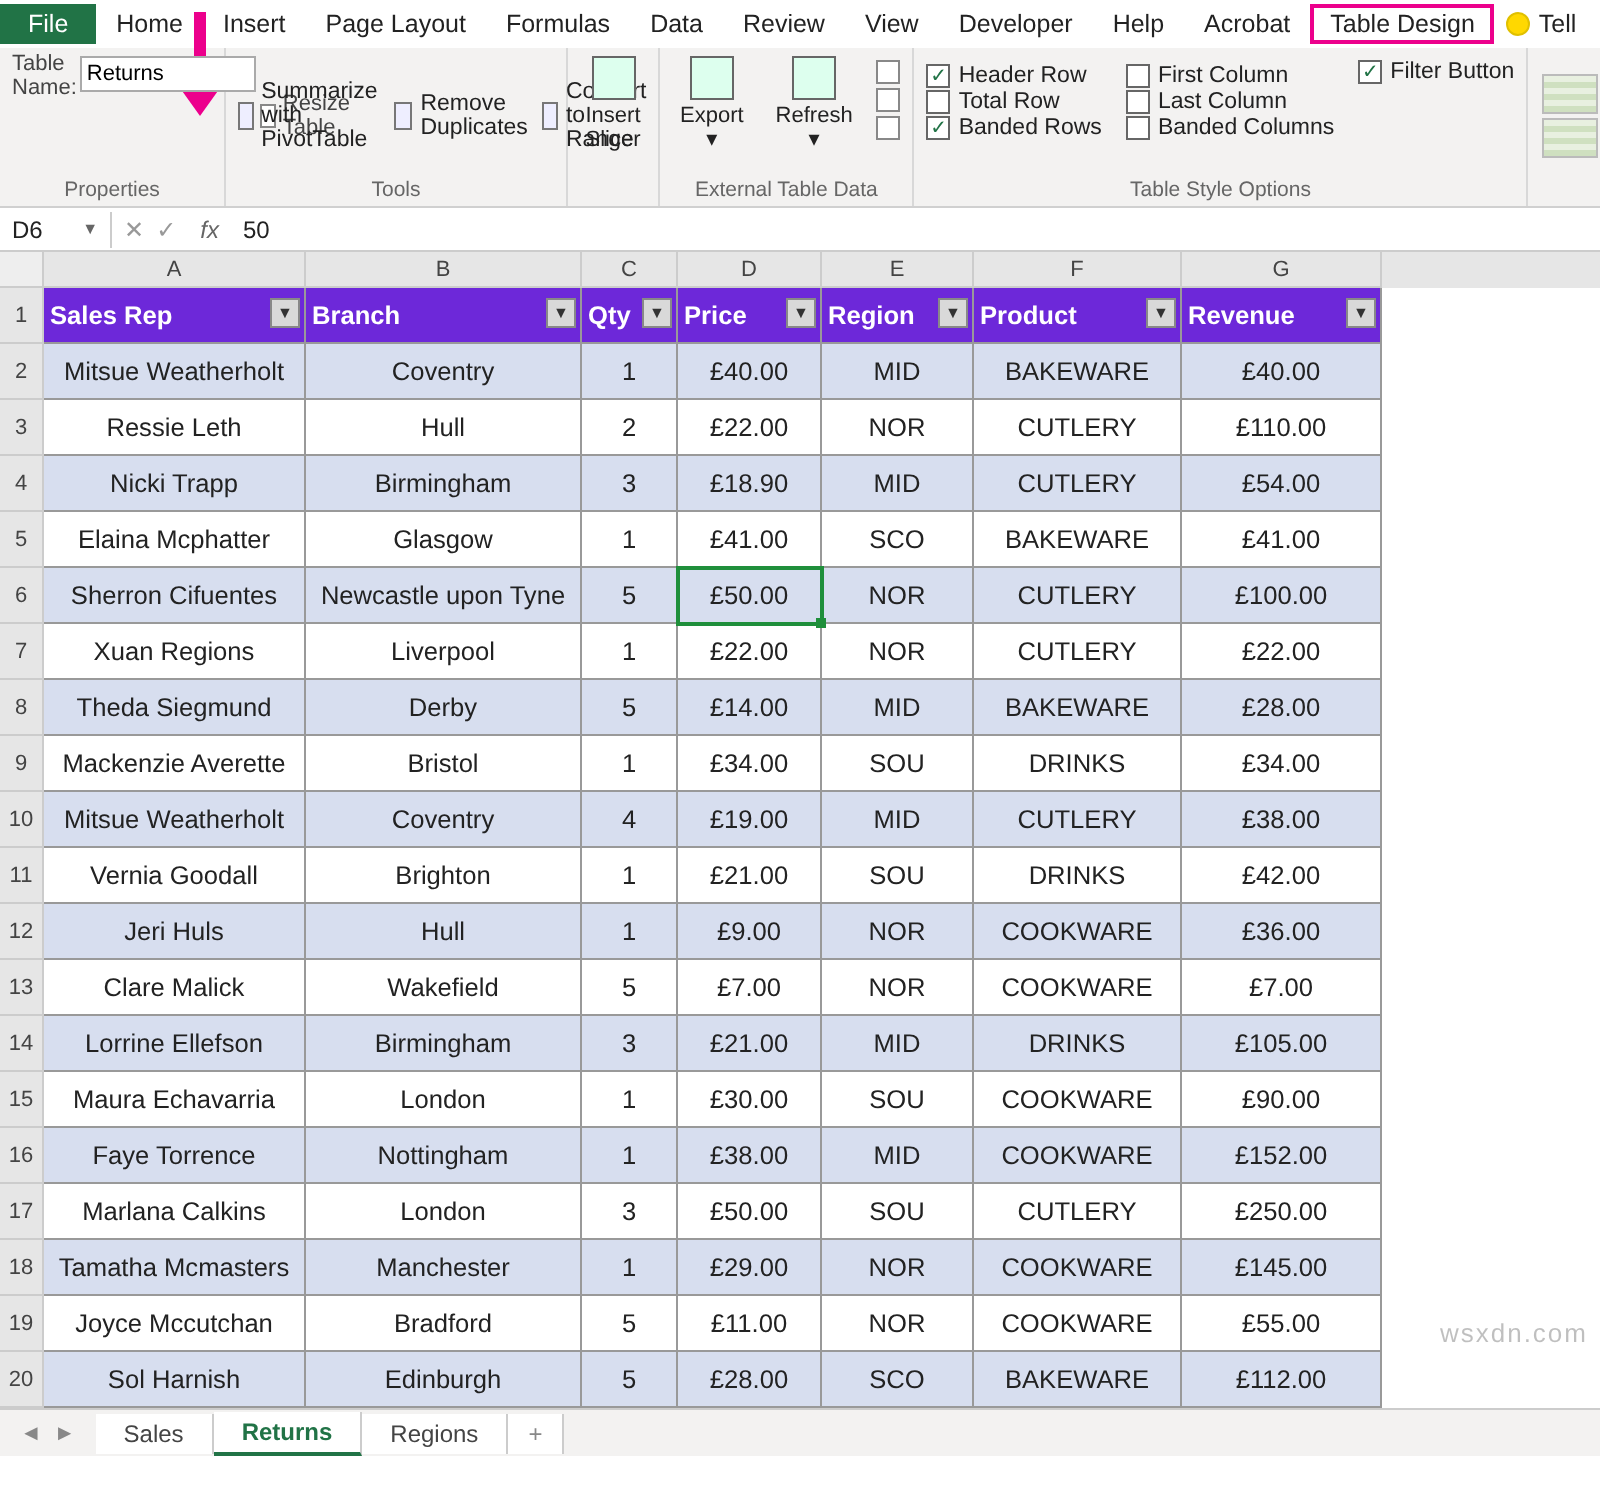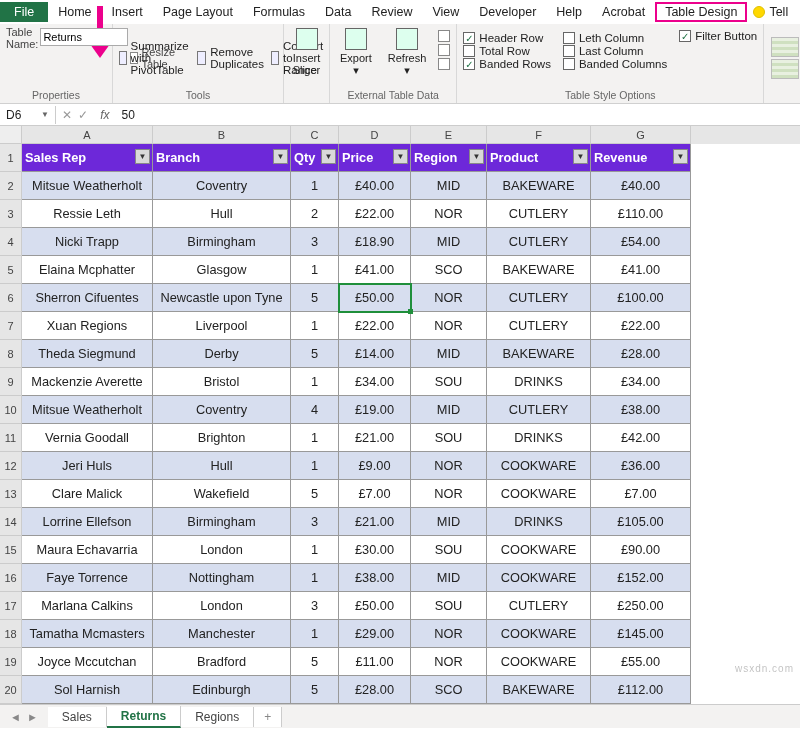--- a/index.html
+++ b/index.html
@@ -73,21 +73,21 @@
 
 .active-cell { outline:2px solid #1f8f3b; outline-offset:-1px; position:relative; }
 .active-cell::after { content:""; position:absolute; right:-3px; bottom:-3px; width:5px; height:5px; background:#1f8f3b; }
 
 
 .sheet-tabs { display:flex; align-items:center; height:24px; background:#f3f2f1; border-top:1px solid #ccc; font-size:12px; }
 .nav-arrows { display:flex; gap:6px; padding:0 10px; color:#888; font-size:11px; }
 .stab { padding:3px 14px; border-right:1px solid #ccc; background:#fff; color:#444; }
 .stab.active { border-bottom:2px solid #217346; color:#217346; font-weight:bold; background:#fff; }
 .stab.plus { padding:3px 10px; color:#888; }
-.watermark { position:absolute; right:6px; bottom:30px; font-size:10px; color:rgba(0,0,0,0.25); letter-spacing:1px; }
+.watermark { position:absolute; right:6px; bottom:30px; font-size:13px; color:rgba(0,0,0,0.25); letter-spacing:1px; }
 </style>
 </head>
 <body>
 
 <div class="ribbon-tabs">
   <div class="tab file">File</div>
   <div class="tab">Home</div>
   <div class="tab">Insert</div>
   <div class="tab">Page Layout</div>
   <div class="tab">Formulas</div>
@@ -178,21 +178,21 @@
             <span>Total Row</span>
           </div>
         <div class="check-row">
             <span class="cb checked"></span>
             <span>Banded Rows</span>
           </div>
       </div>
       <div class="check-grid" style="grid-template-columns:auto">
         <div class="check-row">
             <span class="cb"></span>
-            <span>Leth Column</span>
+            <span>First Column</span>
           </div>
         <div class="check-row">
             <span class="cb"></span>
             <span>Last Column</span>
           </div>
         <div class="check-row">
             <span class="cb"></span>
             <span>Banded Columns</span>
           </div>
       </div>

